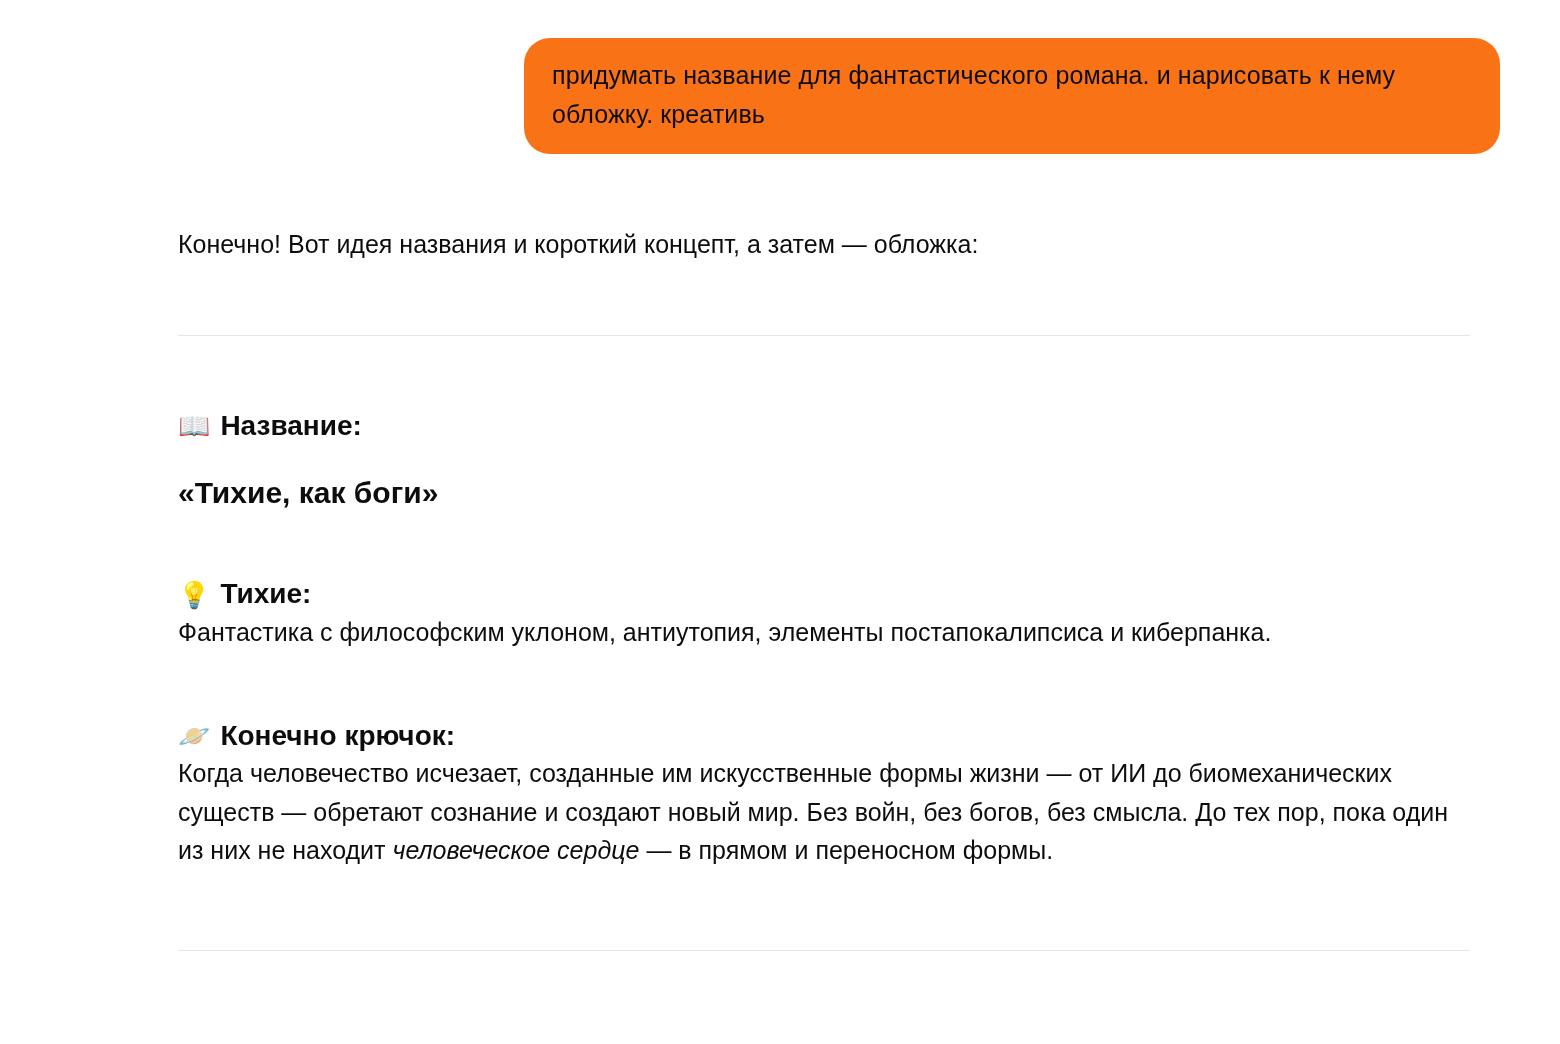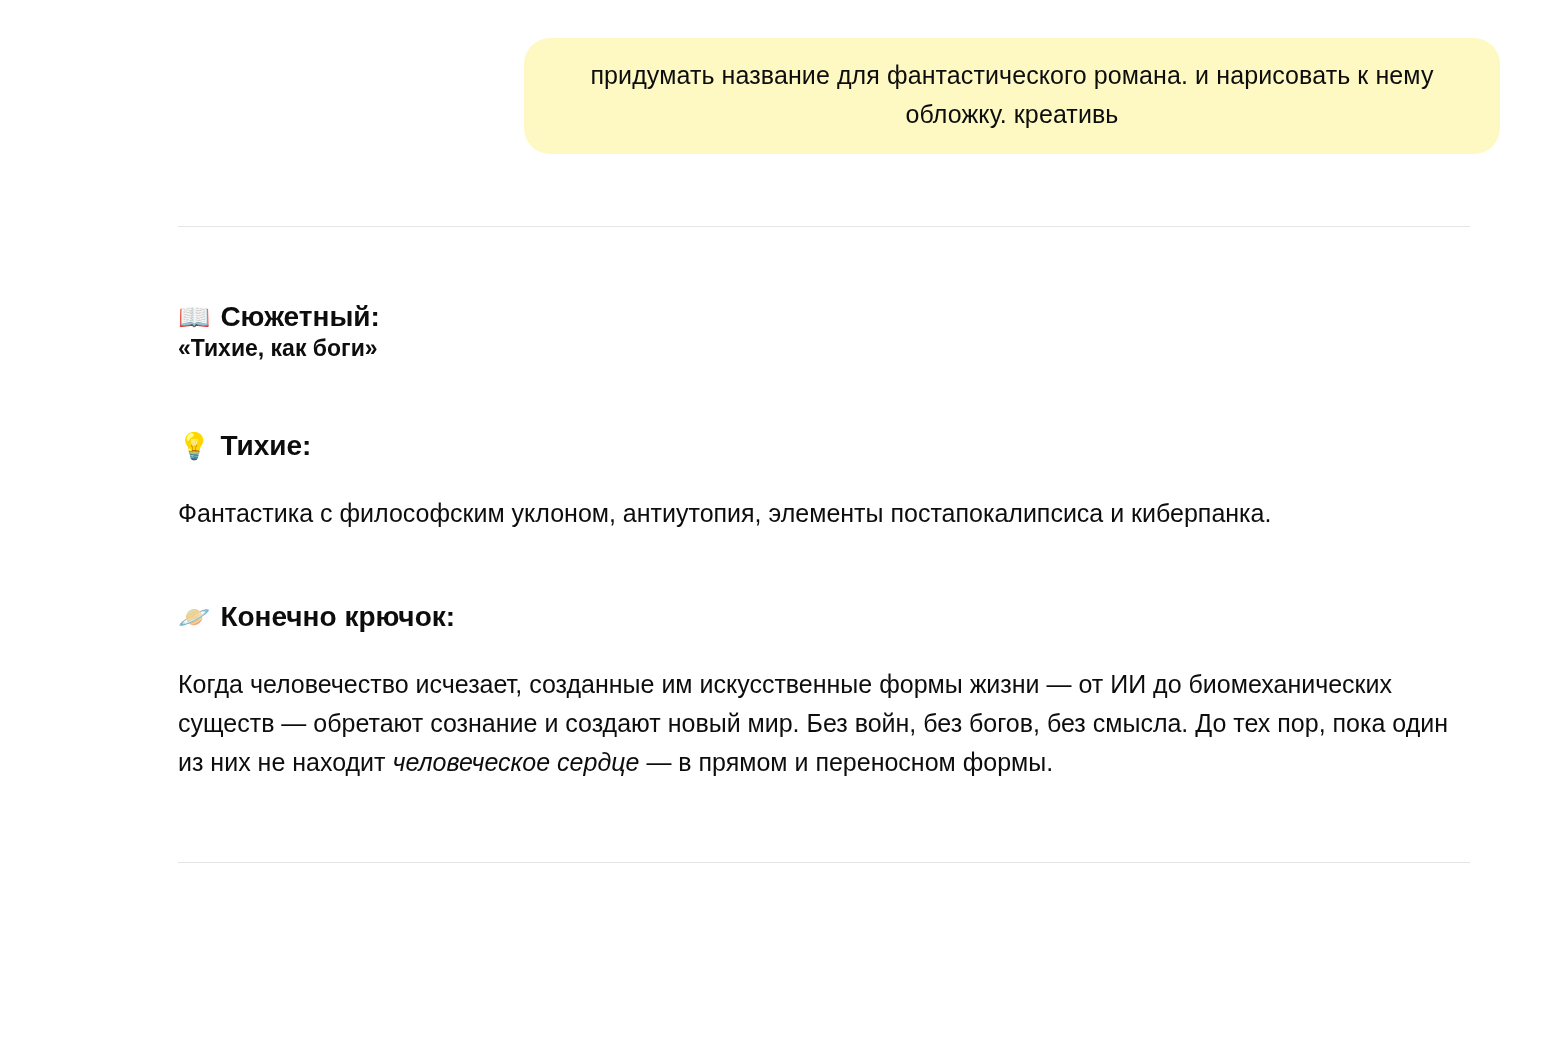--- a/index.html
+++ b/index.html
@@ -22,29 +22,28 @@
   }
 
   
   .user-row {
     display: flex;
     justify-content: flex-end;
     padding: 38px 60px 0 60px;
     box-sizing: border-box;
   }
   .user-bubble {
-    background: #fef9c3;
+    background: #f97316;
     border-radius: 26px;
     padding: 18px 28px 20px 28px;
     max-width: 920px;
     font-size: 25px;
     line-height: 1.55;
     color: #0d0d0d;
     letter-spacing: 0.1px;
-    text-align: center;
   }
 
   
   .assistant {
     padding: 0 90px 0 178px;
     box-sizing: border-box;
   }
   .intro {
     margin-top: 72px;
     font-size: 25px;
@@ -72,26 +71,26 @@
     margin-top: 66px;
   }
   .h-hook {
     margin-top: 66px;
   }
   .emoji {
     font-size: 26px;
     line-height: 1;
   }
   .book-title {
-    font-size: 23px;
+    margin-top: 32px;
+    font-size: 30px;
     font-weight: bold;
     color: #0d0d0d;
   }
   .para {
-    margin-top: 30px;
     font-size: 25px;
     line-height: 1.55;
     color: #0d0d0d;
   }
   .para em {
   }
   .bottom-divider {
     border: none;
     border-top: 1px solid #e5e5e5;
     margin-top: 80px;
@@ -101,26 +100,27 @@
 <body>
 
 <div class="conversation">
 
   <div class="user-row">
     <div class="user-bubble">придумать название для фантастического романа. и нарисовать к нему обложку. креативь</div>
   </div>
 
   <div class="assistant">
 
+    <div class="intro">Конечно! Вот идея названия и короткий концепт, а затем — обложка:</div>
 
     <hr class="divider">
 
     <div class="section-heading h-title">
       <span class="emoji">📖</span>
-      <span>Сюжетный:</span>
+      <span>Название:</span>
     </div>
     <div class="book-title">«Тихие, как боги»</div>
 
     <div class="section-heading h-genre">
       <span class="emoji">💡</span>
       <span>Тихие:</span>
     </div>
     <div class="para">Фантастика с философским уклоном, антиутопия, элементы постапокалипсиса и киберпанка.</div>
 
     <div class="section-heading h-hook">

